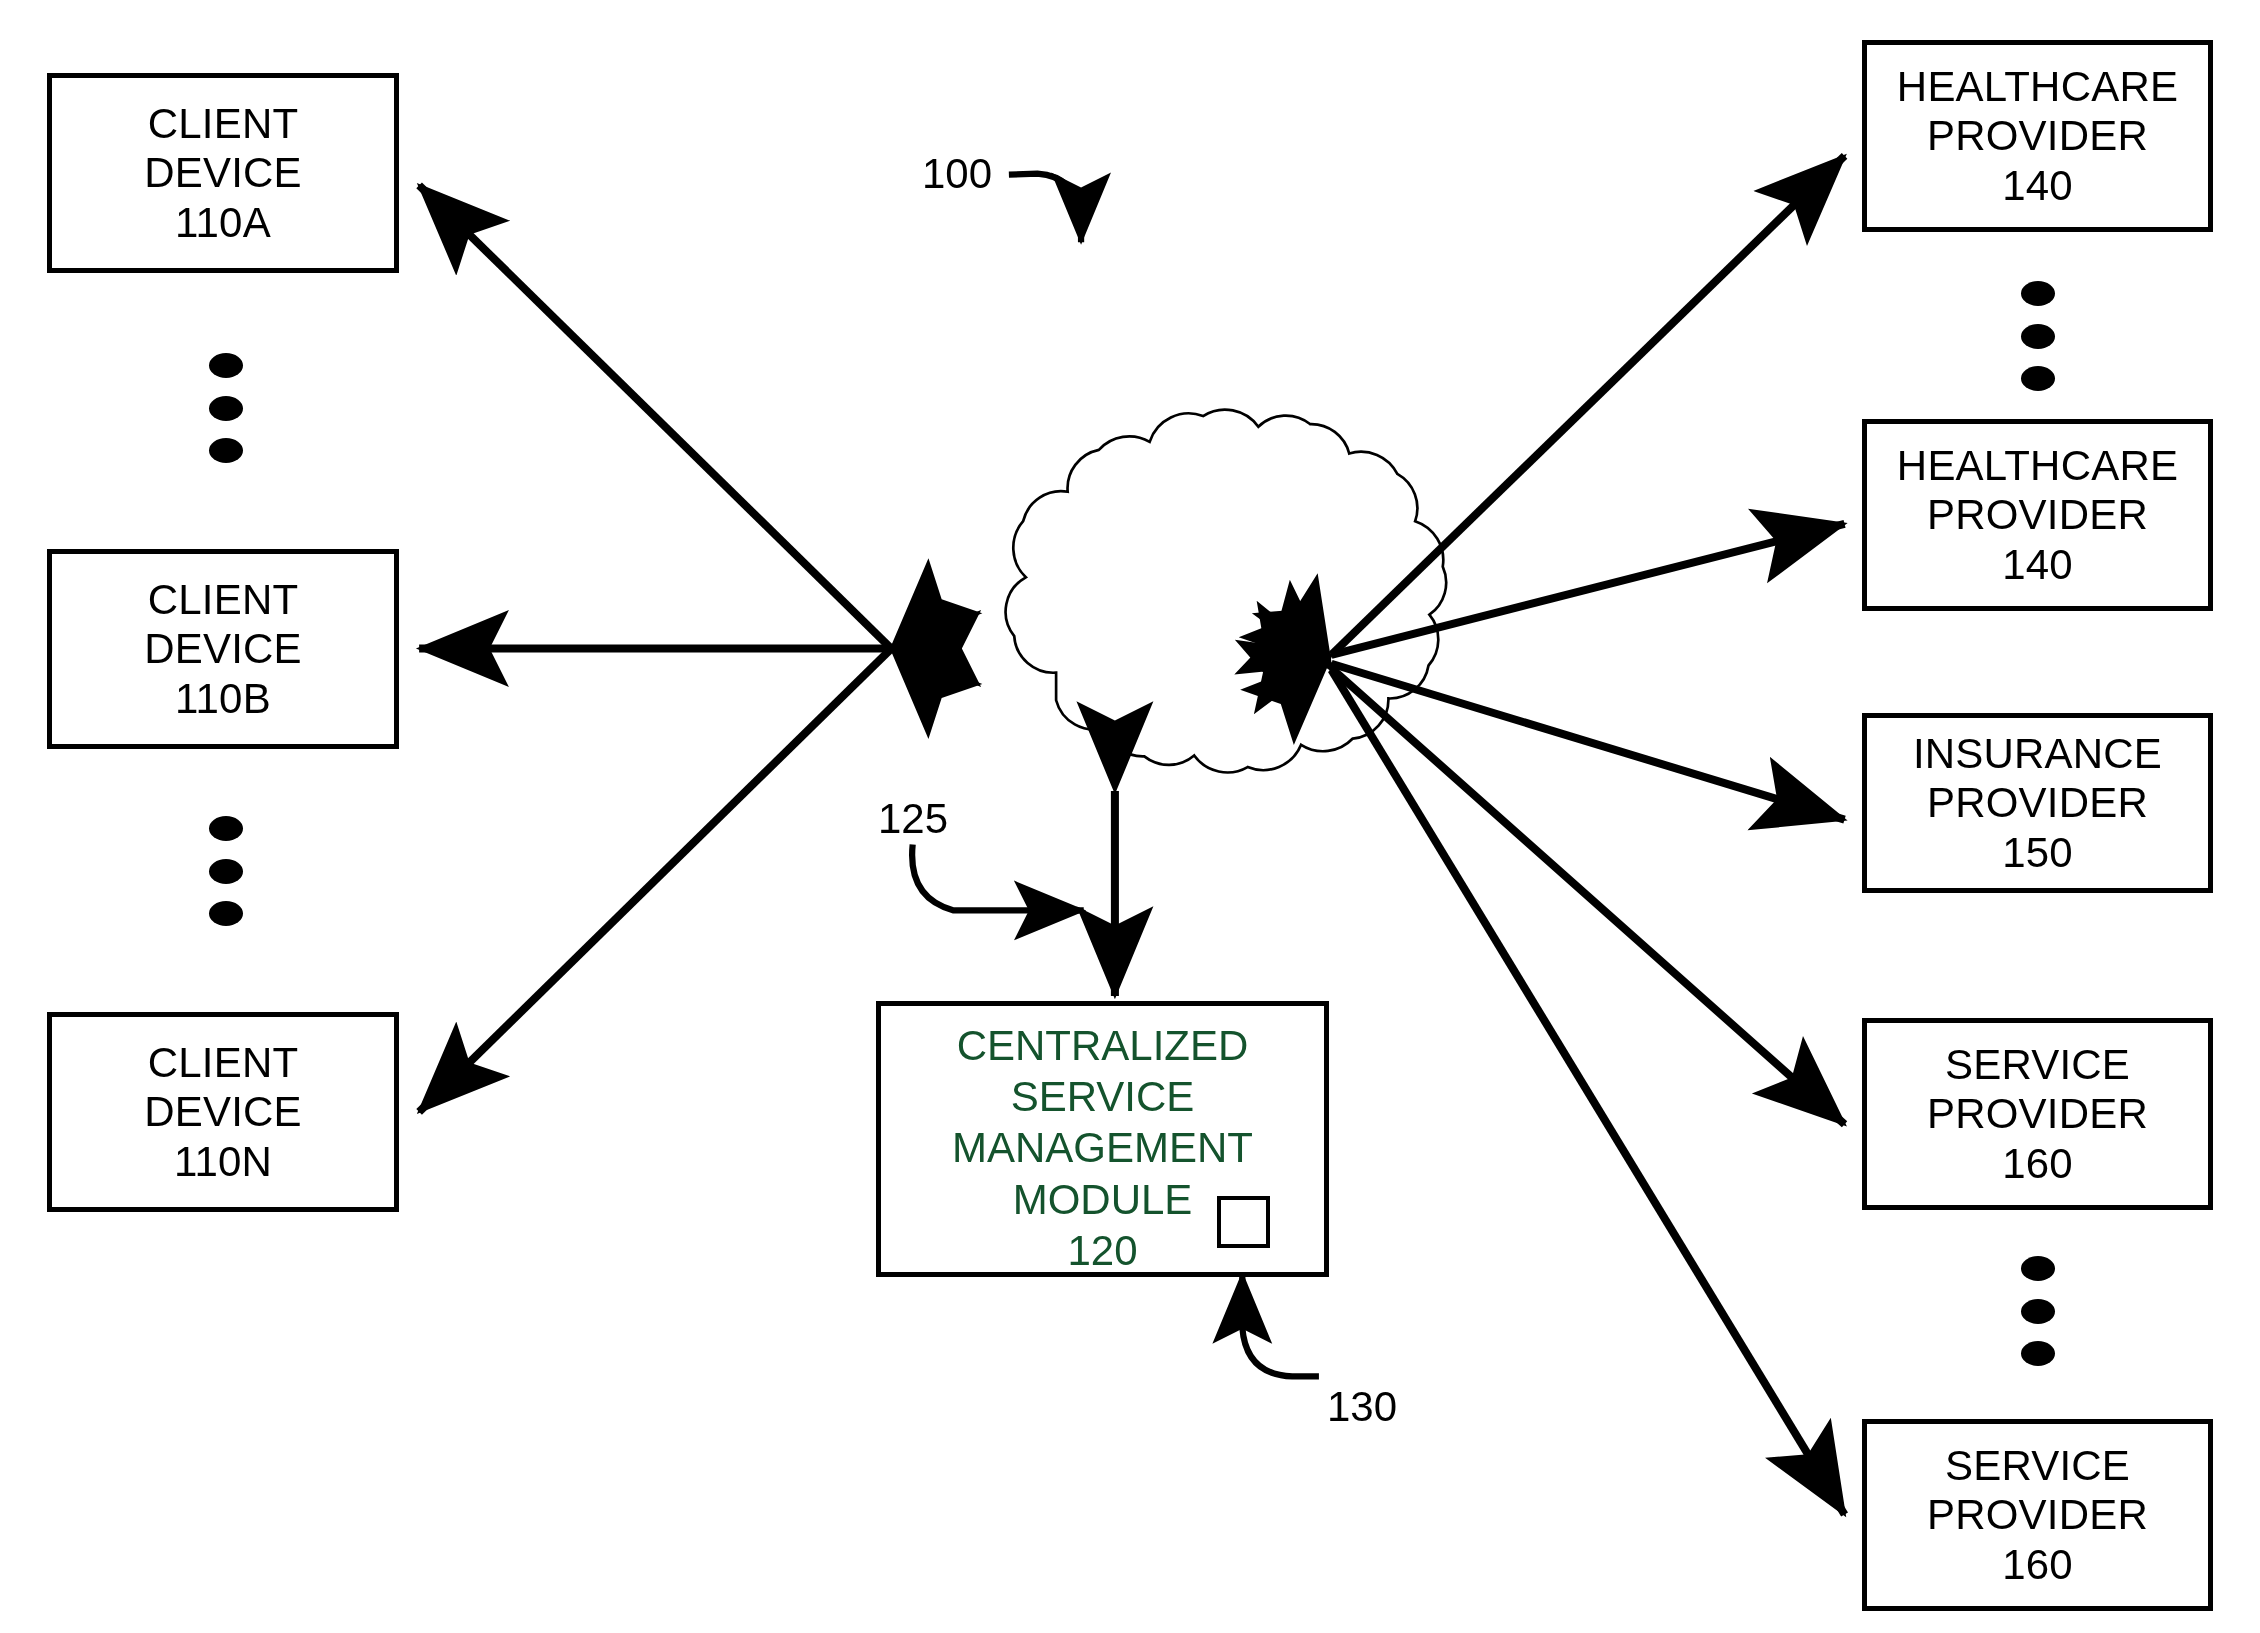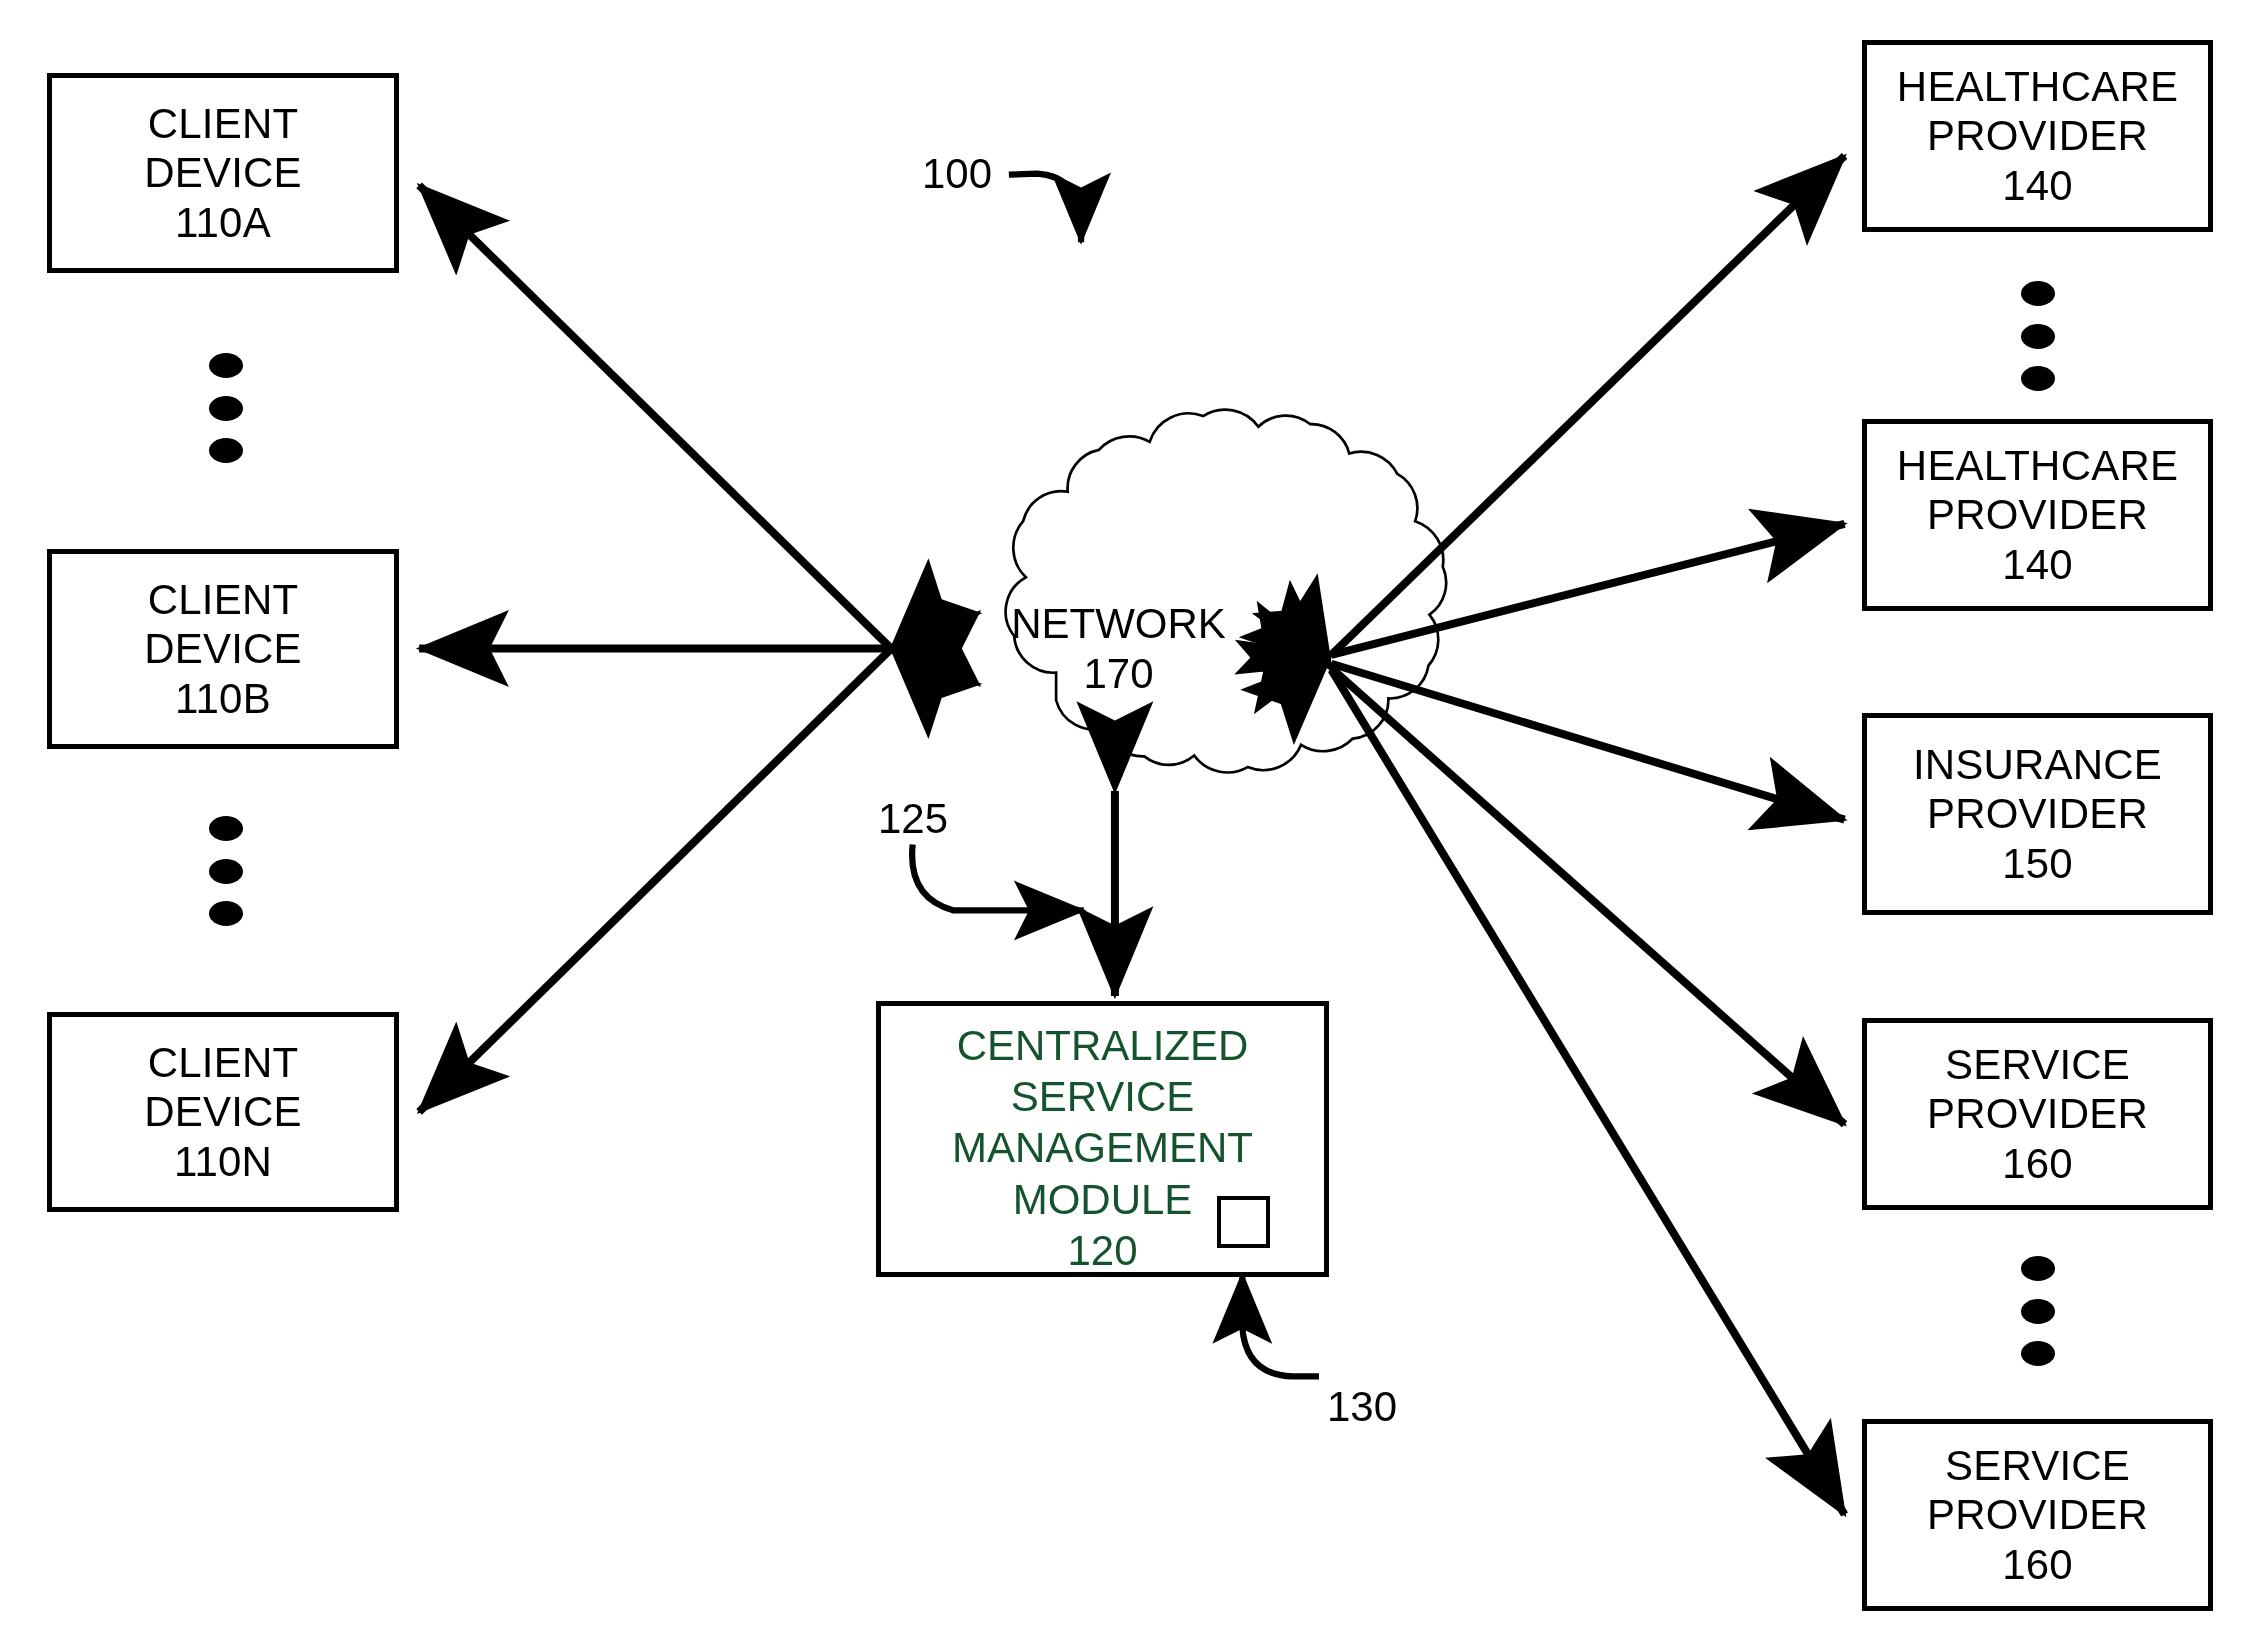--- a/index.html
+++ b/index.html
@@ -197,24 +197,20 @@
   </div>
 
   <div class="node-box" style="left:47px; top:1012px; width:352px; height:200px;">
     <span class="ln">CLIENT</span>
     <span class="ln">DEVICE</span>
     <span class="ln">110N</span>
   </div>
 
   <div class="ref-label" style="left:922px; top:153px;">100</div>
 
-  <div class="cloud-label" style="left:976px; top:599px; width:285px;">
-    <span class="ln">NETWORK</span><br>
-    <span class="ln">170</span>
-  </div>
 
   <div class="ref-label" style="left:878px; top:798px;">125</div>
 
   <div class="node-box" style="left:876px; top:1001px; width:453px; height:276px;"></div>
 
   <div class="module-text" style="left:876px; top:1020px; width:453px;">
     <span class="ln">CENTRALIZED</span><br>
     <span class="ln">SERVICE</span><br>
     <span class="ln">MANAGEMENT</span><br>
     <span class="ln">MODULE</span><br>
@@ -236,21 +232,21 @@
     <i style="width:34px;height:25px;"></i>
     <i style="width:34px;height:25px;"></i>
   </div>
 
   <div class="node-box" style="left:1862px; top:419px; width:351px; height:192px;">
     <span class="ln">HEALTHCARE</span>
     <span class="ln">PROVIDER</span>
     <span class="ln">140</span>
   </div>
 
-  <div class="node-box" style="left:1862px; top:713px; width:351px; height:202px;">
+  <div class="node-box" style="left:1862px; top:713px; width:351px; height:180px;">
     <span class="ln">INSURANCE</span>
     <span class="ln">PROVIDER</span>
     <span class="ln">150</span>
   </div>
 
   <div class="node-box" style="left:1862px; top:1018px; width:351px; height:192px;">
     <span class="ln">SERVICE</span>
     <span class="ln">PROVIDER</span>
     <span class="ln">160</span>
   </div>

